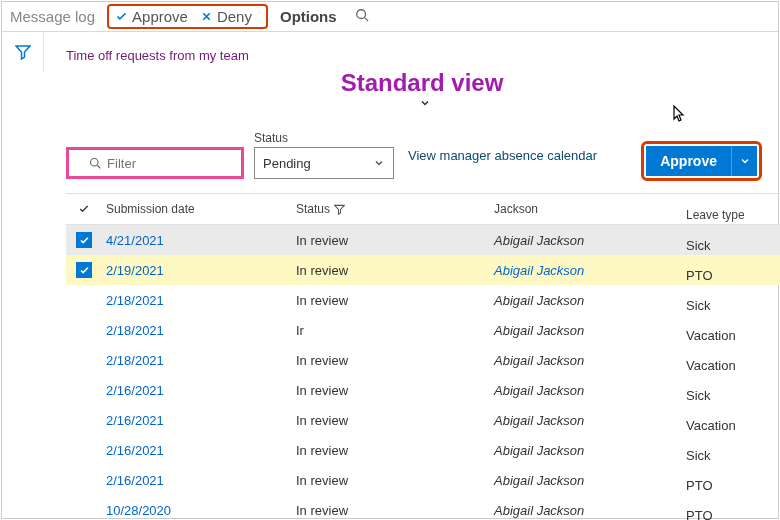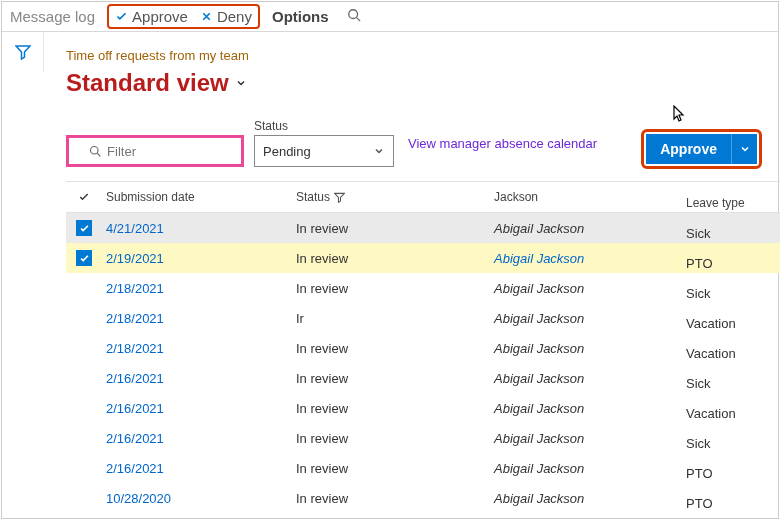--- a/index.html
+++ b/index.html
@@ -7,31 +7,31 @@
 .outer-border { border: 1px solid #ccc; width: 778px; height: 518px; margin: 1px; position: relative; }
 .top-bar { height: 30px; border-bottom: 1px solid #d8d8d8; display: flex; align-items: center; padding: 0 8px; font-size: 15px; }
 .top-bar .msg-log { color: #888; margin-right: 12px; }
 .top-bar .action-group { display: flex; align-items: center; border: 2px solid #d83b01; border-radius: 4px; padding: 1px 6px; height: 25px; }
 .top-bar .action { display: flex; align-items: center; color: #555; margin-right: 12px; cursor: pointer; }
 .top-bar .action svg { width: 13px; height: 13px; margin-right: 4px; stroke: #0078d4; }
 .top-bar .options { margin-left: 12px; color: #444; font-weight: 600; cursor: pointer; }
 .top-bar .search-icon { margin-left: 18px; color: #666; cursor: pointer; }
 .sidebar-filter { position: absolute; left: 0; top: 30px; width: 42px; height: 40px; display: flex; align-items: center; justify-content: center; color: #0078d4; border-right: 1px solid #e5e5e5; }
 .content { position: absolute; left: 42px; top: 30px; right: 0; bottom: 0; padding: 16px 0 0 22px; }
-.subtitle { font-size: 13px; color: #a16207; margin-bottom: 6px; }
-.view-title { font-size: 24px; font-weight: 600; color: #b91c1c; display: flex; align-items: center; }
+.subtitle { font-size: 13px; color: #701a75; margin-bottom: 6px; }
+.view-title { font-size: 24px; font-weight: 600; color: #a21caf; display: flex; align-items: center; flex-direction: column; }
 .view-title .chev { margin-left: 6px; display: inline-flex; }
 .filter-row { display: flex; align-items: flex-end; margin-top: 22px; position: relative; }
 .filter-input-wrap { width: 178px; height: 32px; border: 3px solid #ec4899; display: flex; align-items: center; padding: 0 20px; margin-right: 10px; }
 .filter-input-wrap svg { width: 14px; height: 14px; margin-right: 6px; stroke: #666; fill: none; }
 .filter-input { border: none; outline: none; width: 100%; font-size: 13px; color: #888; background: transparent; }
 .status-block { display: flex; flex-direction: column; margin-right: 14px; }
 .status-lbl { font-size: 12px; color: #444; margin-bottom: 2px; }
 .status-select { width: 140px; height: 32px; border: 1px solid #888; display: flex; align-items: center; justify-content: space-between; padding: 12px 8px; cursor: pointer; }
-.calendar-link { color: #6d28d9; font-size: 13px; align-self: center; }
+.calendar-link { color: #0c4a6e; font-size: 13px; align-self: center; }
 .approve-wrap { position: absolute; right: 16px; bottom: -2px; display: flex; border: 3px solid #d83b01; border-radius: 6px; padding: 2px; }
 .approve-btn { background: #0078d4; color: #fff; border: none; height: 30px; padding: 0 14px; font-size: 14px; font-weight: 600; cursor: pointer; }
 .approve-dd { background: #0078d4; color: #fff; border: none; border-left: 1px solid #4a9fe0; height: 30px; width: 26px; display: flex; align-items: center; justify-content: center; cursor: pointer; }
 .approve-dd svg { stroke: #fff; }
 .table { margin-top: 14px; width: 714px; }
 .thead { display: flex; align-items: center; height: 32px; border-top: 1px solid #e0e0e0; border-bottom: 1px solid #e0e0e0; font-size: 12px; color: #444; }
 .col-chk { width: 36px; display: flex; justify-content: center; }
 .col-date { width: 194px; padding-left: 4px; }
 .col-status { width: 198px; display: flex; align-items: center; }
 .col-worker { width: 192px; }
@@ -58,21 +58,21 @@
 
   <div class="top-bar">
     <span class="msg-log">Message log</span>
     <div class="action-group">
       <span class="action">
         <svg viewBox="0 0 16 16" fill="none" stroke-width="2">
             <path d="M3 8 l3 3 l7 -7"></path>
           </svg>
         <span>Approve</span>
       </span>
-      <span class="action" style="margin-right:0">
+      <span class="action" style="margin-right:8px">
         <svg viewBox="0 0 16 16" fill="none" stroke-width="2">
             <path d="M4 4 l8 8 M12 4 l-8 8"></path>
           </svg>
         <span>Deny</span>
       </span>
     </div>
     <span class="options">Options</span>
     <span class="search-icon">
       <svg width="14" height="14" viewBox="0 0 16 16" fill="none" stroke="#666" stroke-width="1.5">
           <circle cx="7" cy="7" r="5"></circle>

